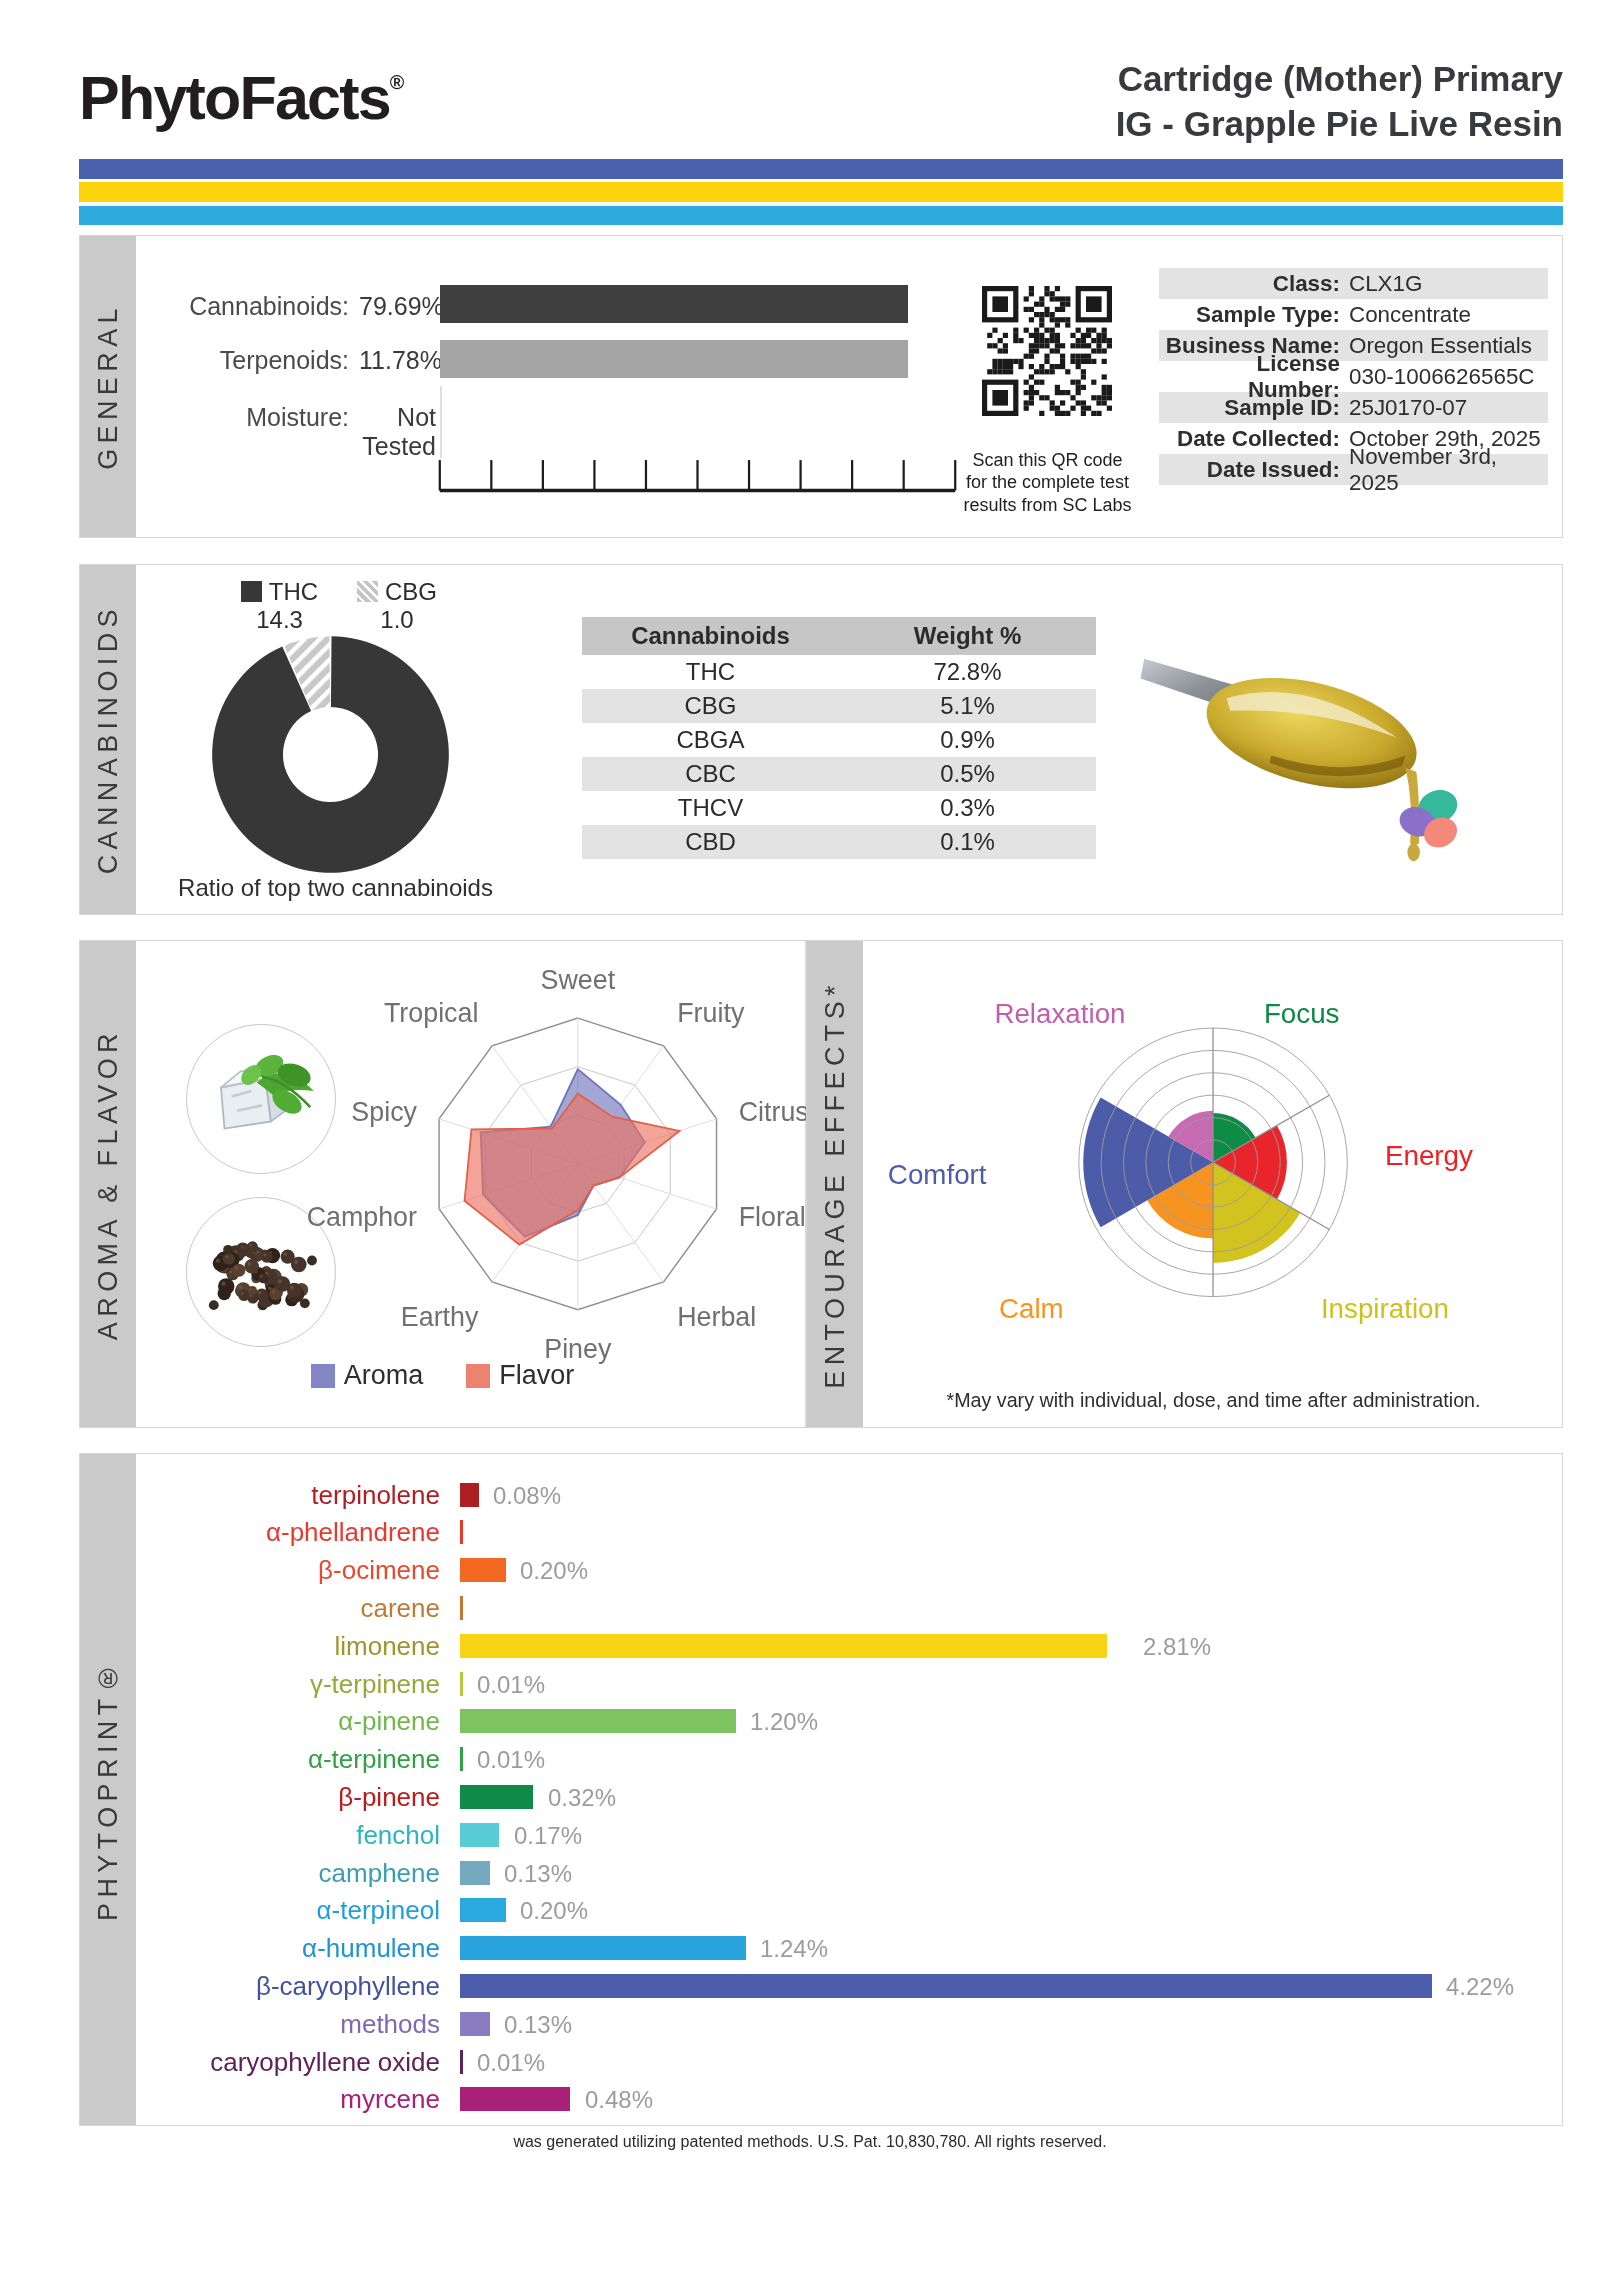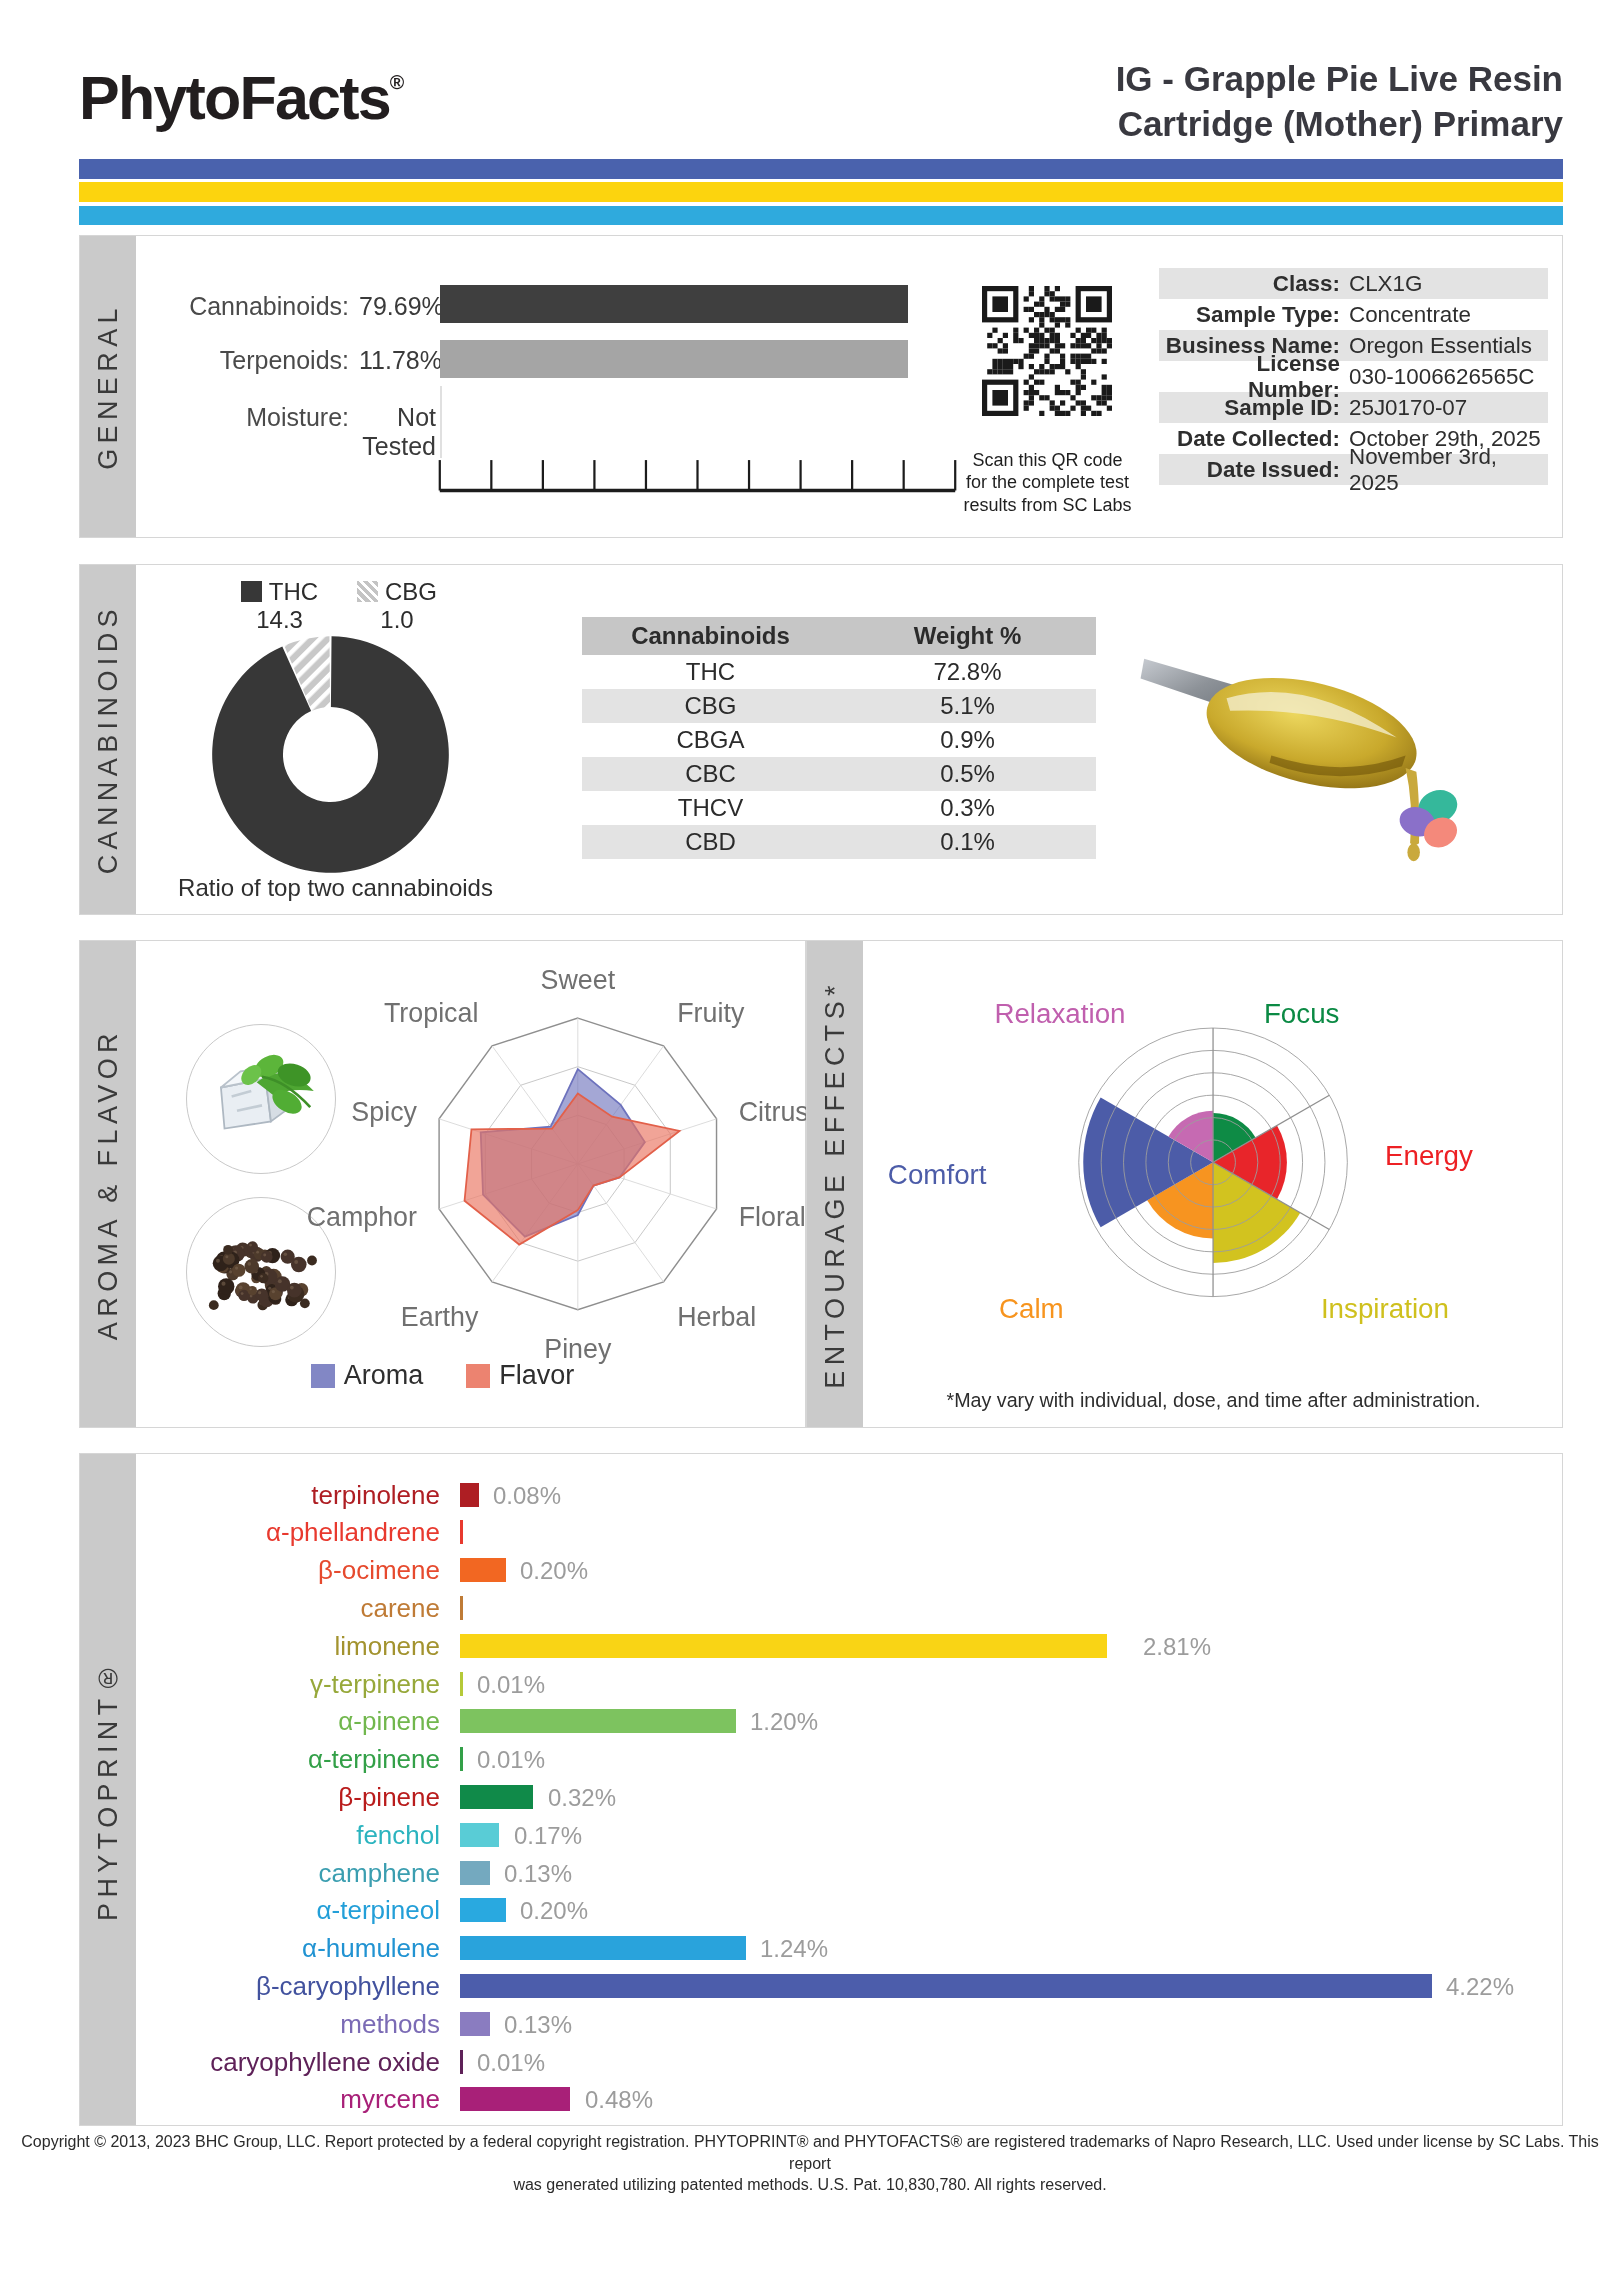--- a/index.html
+++ b/index.html
@@ -96,22 +96,22 @@
   .footer { position: absolute; left: 0; top: 2131px; width: 100%; text-align: center;
             font-size: 16px; line-height: 21.5px; color: #2b2b2b; }
 </style>
 </head>
 <body>
 
 <div class="page">
 
   <div class="logo"><span>PhytoFacts</span><sup>®</sup></div>
   <div class="doc-title">
+    <div>Cartridge (Mother) Primary</div>
     <div>IG - Grapple Pie Live Resin</div>
-    <div>Cartridge (Mother) Primary</div>
   </div>
 
   <div class="stripes">
     <div class="stripe" id="stripe1" style="background: rgb(74, 98, 173);"></div>
     <div class="stripe" id="stripe2" style="background: rgb(252, 212, 14);"></div>
     <div class="stripe" id="stripe3" style="background: rgb(47, 170, 221);"></div>
   </div>
 
   <div class="sect" id="general">
     <div class="rail">
@@ -752,18 +752,17 @@
         </div>
         <div class="terp-row" style="top: 633px; width: 100%;">
           <div class="terp-label" style="color: rgb(168, 32, 120);">myrcene</div>
           <div class="terp-bar" style="width: 110px; background: rgb(168, 32, 120);"></div>
           <div class="terp-value" style="left: 449px;">0.48%</div>
         </div>
       </div>
   </div>
 
   <div class="footer">
-    <div>Copyright © 2013, 2023 BHC Group, LLC. Report protected by a federal copyright registration. PHYTOPRINT® and PHYTOFACTS® are registered trademarks of Napro Research, LLC. Used under license by SC Labs. This report</div>
     <div>was generated utilizing patented methods. U.S. Pat. 10,830,780. All rights reserved.</div>
   </div>
 
 </div>
 
 
 </body></html>

